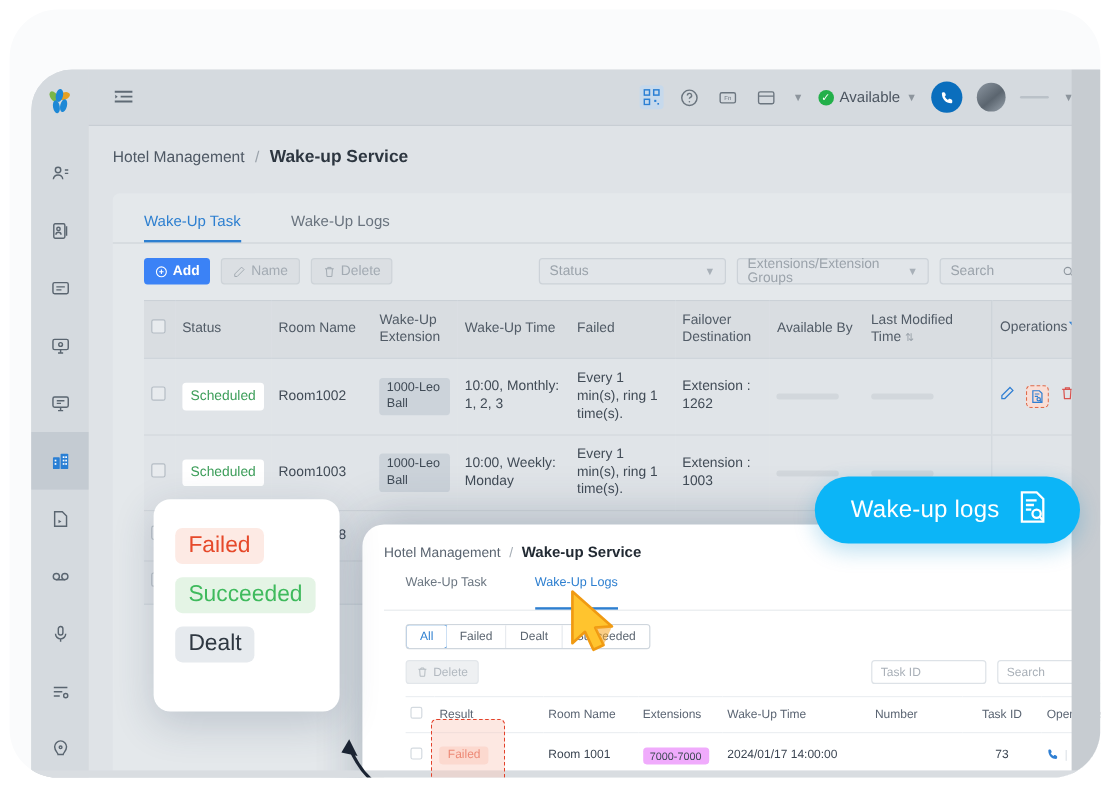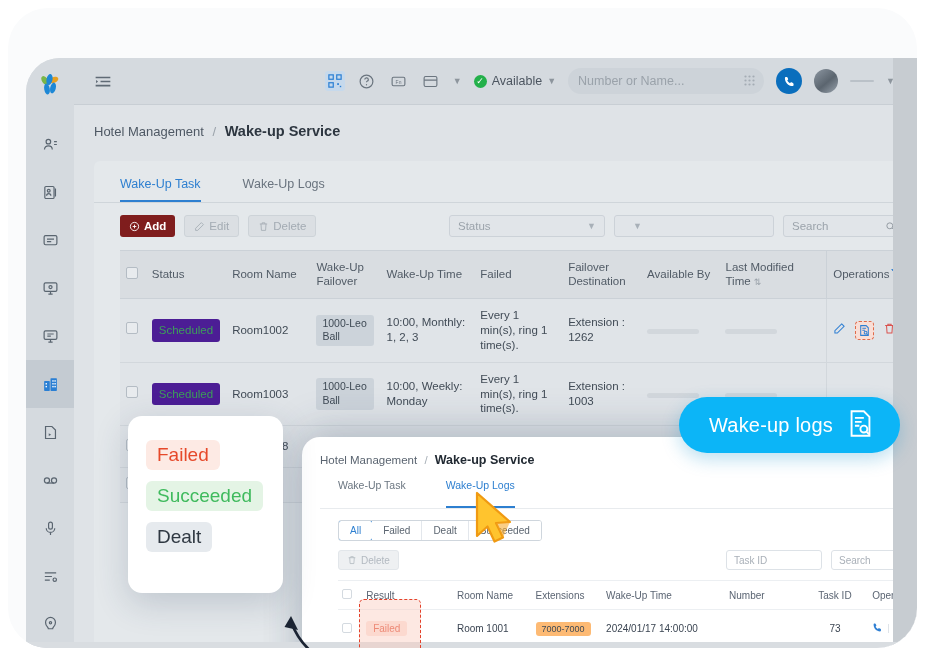--- a/index.html
+++ b/index.html
@@ -150,21 +150,21 @@
 
   .toolbar {
     display: flex; align-items: center; gap: 9px;
     padding: 12px 0 0 26px; position: relative;
   }
   .btn {
     height: 22px; border-radius: 3px;
     display: inline-flex; align-items: center; gap: 4px;
     padding: 0 9px; font-size: 11.5px;
   }
-  .btn-primary { background: #7f1d1d; color: #fff; font-weight: bold; }
+  .btn-primary { background: #3b82f6; color: #fff; font-weight: bold; }
   .btn-ghost { background: #dbdfe3; color: #a3abb3; border: 1px solid #cdd3d8; }
   .btn svg { width: 11px; height: 11px; }
 
   .filters {
     position: absolute; right: 12px; top: 12px;
     display: flex; gap: 9px; align-items: center;
   }
   .sel, .srch {
     height: 22px; border: 1px solid #ccd2d8; border-radius: 3px;
     background: #e1e5e9;
@@ -194,21 +194,21 @@
   }
   .tbl tbody td {
     padding: 9px 6px; border-bottom: 1px solid #d2d7dc;
     vertical-align: middle; line-height: 1.3; background: #e0e4e8;
   }
   .cbx {
     width: 12px; height: 12px; border: 1px solid #b4bcc4; border-radius: 2px;
     background: #e8ebee; display: inline-block;
   }
   .pill-sched {
-    background: #4c1d95; color: #3d9e5a; border-radius: 3px;
+    background: #ffffff; color: #3d9e5a; border-radius: 3px;
     padding: 4px 7px; font-size: 11.5px; display:inline-block;
   }
   .pill-ext {
     background: #ccd3da; color: #3f4a55; border-radius: 3px;
     padding: 2px 6px; font-size: 10.5px; display:inline-block;
   }
   .blank-bar { display:inline-block; width: 52px; height:5px; background:#d2d7dc; border-radius:3px;}
   .sortico { color:#9aa2aa; font-size: 9px; }
   .ops { display: flex; gap: 9px; align-items: center; }
   .ops svg { width: 13px; height: 13px; }
@@ -302,21 +302,21 @@
   .fg-tbl thead th {
     text-align: left; font-weight: normal; color: #5b6573;
     padding: 8px 4px; border-top: 1px solid #eceff2; border-bottom: 1px solid #eceff2;
     background: #fff;
   }
   .fg-tbl tbody td {
     padding: 11px 4px; border-bottom: 1px solid #f0f2f5; background:#fff;
   }
   .cbx-sm { width: 10px; height: 10px; border: 1px solid #d4dae0; border-radius: 2px; display:inline-block;}
   .r-failed { background: #fde3dd; color: #e2533a; border-radius: 3px; padding: 2px 7px; display:inline-block; }
-  .x-ext { background: #fdba74; color: #3f4a55; border-radius: 3px; padding: 2px 6px; font-size: 9px; display:inline-block; }
+  .x-ext { background: #f0abfc; color: #3f4a55; border-radius: 3px; padding: 2px 6px; font-size: 9px; display:inline-block; }
   .fg-ops { display:flex; align-items:center; gap: 5px; color:#2f7fd3; }
   .fg-ops svg { width: 11px; height: 11px; }
   .fg-ops .divider { width:1px; height:9px; background:#dfe4e9; }
 
   
   .result-highlight {
     position: absolute;
     left: 333px; top: 541px;
     width: 62px; height: 89px;
     border: 1.6px dashed #e3412a;
@@ -496,36 +496,20 @@
                 <rect x="3" y="5" width="18" height="14" rx="2"></rect>
                 <path d="M3 10h18"></path>
               </svg>
           </div>
           <span class="chev">▼</span>
           <div class="avail">
             <span class="avail-dot">✓</span>
             <span>Available</span>
             <span class="chev">▼</span>
           </div>
-          <div class="search-pill">
-            <span>Number or Name...</span>
-            <span class="dots-grid">
-              <svg width="11" height="13" viewBox="0 0 11 13" fill="#a4acb4">
-                <circle cx="1.5" cy="1.5" r="1.1"></circle>
-                  <circle cx="5.5" cy="1.5" r="1.1"></circle>
-                  <circle cx="9.5" cy="1.5" r="1.1"></circle>
-                <circle cx="1.5" cy="5.5" r="1.1"></circle>
-                  <circle cx="5.5" cy="5.5" r="1.1"></circle>
-                  <circle cx="9.5" cy="5.5" r="1.1"></circle>
-                <circle cx="1.5" cy="9.5" r="1.1"></circle>
-                  <circle cx="5.5" cy="9.5" r="1.1"></circle>
-                  <circle cx="9.5" cy="9.5" r="1.1"></circle>
-              </svg>
-            </span>
-          </div>
           <div class="call-btn">
             <svg viewBox="0 0 24 24" fill="currentColor">
                 <path d="M6.6 3.5c.8 0 1.5.5 1.8 1.2l1 2.4c.3.8.1 1.7-.6 2.2l-1 .8a12 12 0 0 0 5.1 5.1l.8-1c.5-.7 1.4-.9 2.2-.6l2.4 1c.7.3 1.2 1 1.2 1.8v2.1c0 1.1-.9 2-2 2C9.9 20.5 3.5 14.1 3.5 5.5c0-1.1.9-2 2-2z"></path>
               </svg>
           </div>
           <div class="avatar"></div>
           <div class="name-blank"></div>
           <span class="chev">▼</span>
         </div>
       </div>
@@ -549,54 +533,55 @@
               <svg viewBox="0 0 24 24" fill="none" stroke="#fff" stroke-width="2">
                   <circle cx="12" cy="12" r="9"></circle>
                   <path d="M12 8v8M8 12h8"></path>
                 </svg>
               <span>Add</span>
             </div>
             <div class="btn btn-ghost">
               <svg viewBox="0 0 24 24" fill="none" stroke="#a3abb3" stroke-width="1.8">
                   <path d="M16 3.5l4.5 4.5L8 20.5H3.5V16z"></path>
                 </svg>
-              <span>Edit</span>
+              <span>Name</span>
             </div>
             <div class="btn btn-ghost">
               <svg viewBox="0 0 24 24" fill="none" stroke="#a3abb3" stroke-width="1.8">
                   <path d="M4 6.5h16M9 6.5V4h6v2.5M6.5 6.5l1 14h9l1-14"></path>
                 </svg>
               <span>Delete</span>
             </div>
 
             <div class="filters">
               <div class="sel" style="width:156px">
                 <span>Status</span>
                 <span class="caret">▼</span>
               </div>
               <div class="sel" style="width:160px">
+                <span>Extensions/Extension Groups</span>
                 <span class="caret">▼</span>
               </div>
               <div class="srch">
                 <span>Search</span>
                 <svg width="11" height="11" viewBox="0 0 24 24" fill="none" stroke="#8e969e" stroke-width="2">
                     <circle cx="10.5" cy="10.5" r="6.5"></circle>
                     <path d="M15.5 15.5L21 21"></path>
                   </svg>
               </div>
             </div>
           </div>
 
           <table class="tbl">
             <thead>
               <tr>
                 <th style="width:26px"><span class="cbx"></span></th>
                 <th style="width:76px">Status</th>
                 <th style="width:86px">Room Name</th>
-                <th style="width:72px">Wake-Up Failover</th>
+                <th style="width:72px">Wake-Up Extension</th>
                 <th style="width:98px">Wake-Up Time</th>
                 <th style="width:92px">Failed</th>
                 <th style="width:80px">Failover Destination</th>
                 <th style="width:80px">Available By</th>
                 <th style="width:112px"><span>Last Modified Time</span> <span class="sortico">⇅</span></th>
                 <th style="width:84px; border-left:1px solid #cbd1d7">
                   <span>Operations</span>
                   <span class="filter-funnel" style="float:right;margin-right:2px">
                     <svg width="12" height="12" viewBox="0 0 24 24" fill="none" stroke="currentColor" stroke-width="1.9">
                         <path d="M3.5 5h17l-6.6 7.6V20l-3.8-2.3v-5.1z"></path>

